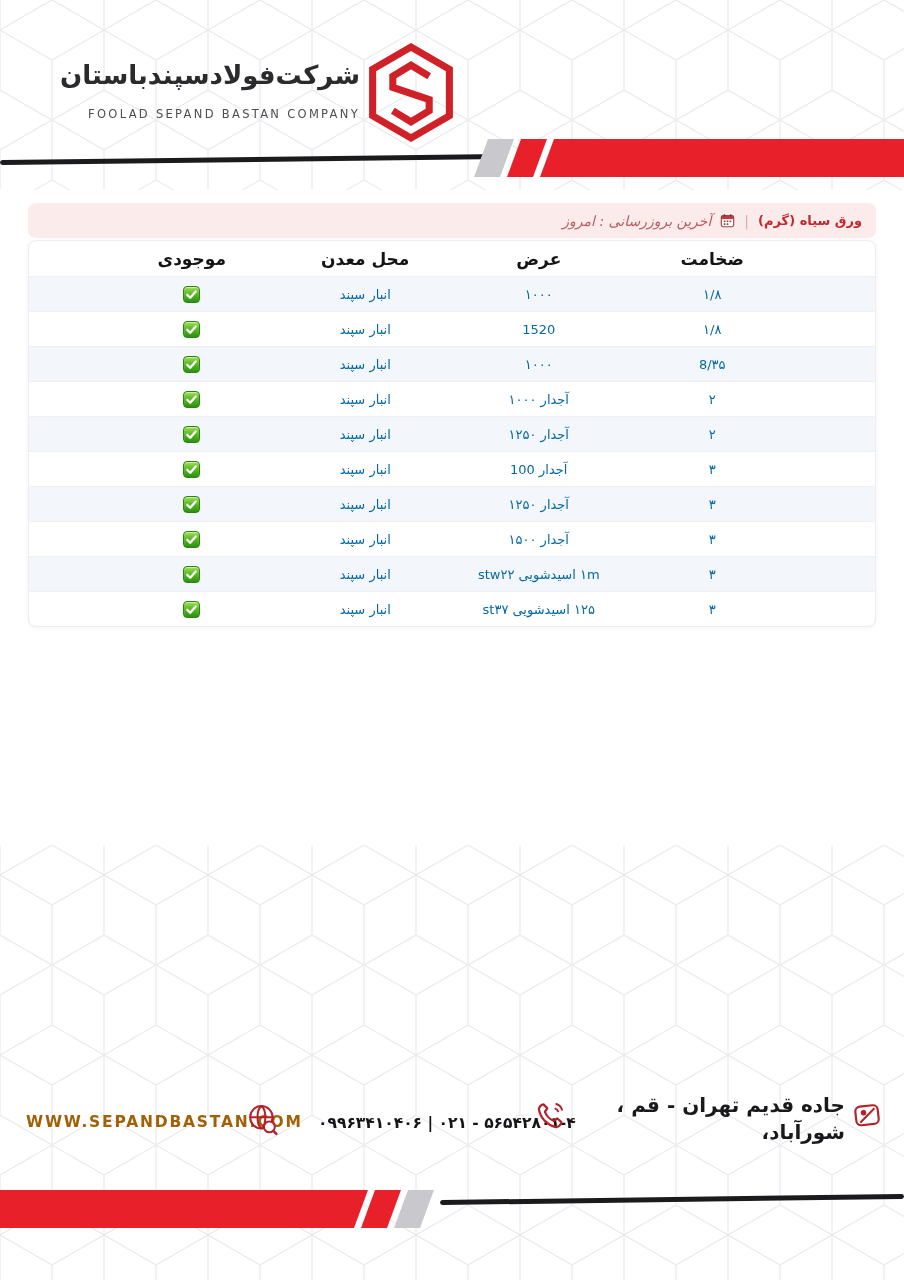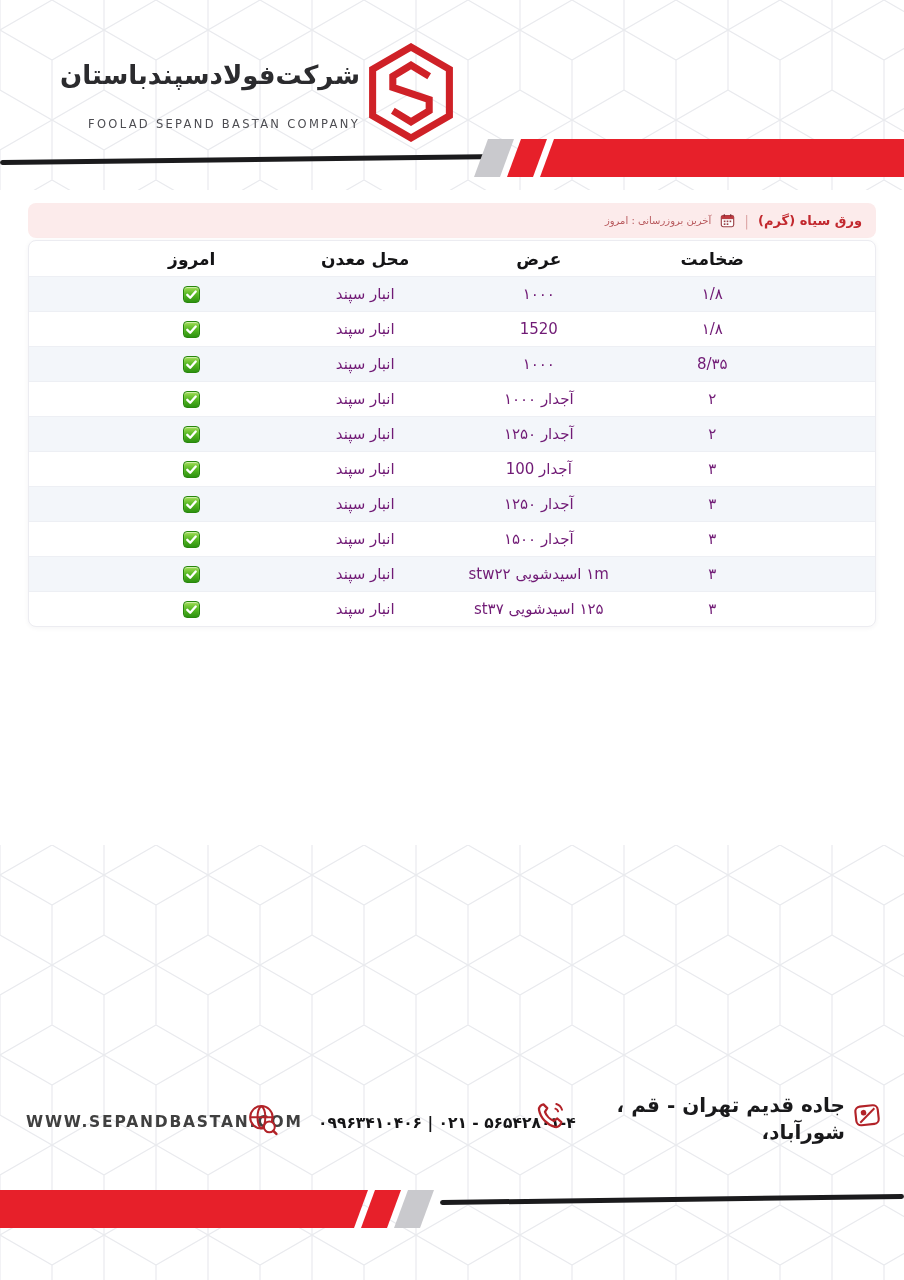--- a/index.html
+++ b/index.html
@@ -32,58 +32,58 @@
     clip-path:polygon(0 0, 100% 0, calc(100% - 14px) 100%, 0 100%);
   }
   .stripe-b { position:absolute; top:1190px; width:40px; height:38px; }
   .stripe-red-bottom  { left:361px; background:#e7202a; clip-path:polygon(14px 0, 40px 0, 26px 100%, 0 100%); }
   .stripe-gray-bottom { left:394px; background:#c9c9cd; clip-path:polygon(14px 0, 40px 0, 26px 100%, 0 100%); }
 
   
   .logo { position:absolute; left:365px; top:43px; }
   .brand-text { position:absolute; left:86px; top:56px; width:274px; text-align:right; }
   .brand-fa { direction:rtl; font-size:26px; font-weight:700; color:#2b2b2e; line-height:38px; white-space:nowrap; }
-  .brand-en { margin-top:23px; font-size:11.5px; letter-spacing:2.3px; color:#4d4d52; white-space:nowrap; }
+  .brand-en { margin-top:13px; font-size:11.5px; letter-spacing:2.3px; color:#4d4d52; white-space:nowrap; }
 
   
   .titlebar {
     position:absolute; left:28px; top:203px; width:848px; height:35px;
     background:#fcebeb; border-radius:8px;
     display:flex; direction:rtl; align-items:center; gap:9px; padding:0 14px;
   }
   .titlebar .title { font-size:13px; font-weight:700; color:#c2282e; }
   .titlebar .pipe  { font-size:14px; color:#dfa9a9; }
-  .titlebar .update{ font-size:10px; color:#b85a5e; }
+  .titlebar .update{ font-size:14px; color:#b85a5e;font-style:italic; }
 
   .card {
     position:absolute; left:28px; top:240px; width:848px;
     background:#ffffff; border:1px solid #ececf1; border-radius:8px;
     overflow:hidden; box-shadow:0 1px 5px rgba(40,40,60,.05);
   }
   .thead, .trow {
     display:flex; direction:rtl; align-items:center;
     height:35px; padding:0 76px;
   }
   .thead { font-weight:700; }
   .thead .hcell { flex:1; text-align:center; font-size:17px; color:#141416; }
   .trow { border-top:1px solid #edeff4; }
   .trow.alt { background:#f3f6fa; }
-  .cell { flex:1; text-align:center; font-size:15px; color:#701a75; direction:rtl; }
+  .cell { flex:1; text-align:center; font-size:13px; color:#0369a1; direction:rtl; }
   .check {
     width:17px; height:17px; border-radius:4px;
     background:linear-gradient(180deg,#a2dd55 0%,#55b822 48%,#2e9210 100%);
     border:1px solid #27870c;
     display:inline-flex; align-items:center; justify-content:center;
     box-shadow:inset 0 1px 1px rgba(255,255,255,.55);
     vertical-align:middle;
   }
 
   
   .website { position:absolute; left:26px; top:1113px; font-size:15.5px; font-weight:700;
-             letter-spacing:1.8px; color:#404040; white-space:nowrap; }
+             letter-spacing:1.8px; color:#a16207; white-space:nowrap; }
   .phones  { position:absolute; left:306px; top:1114px; font-size:15.5px; font-weight:700;
              color:#151517; direction:ltr; letter-spacing:.5px; white-space:nowrap;margin-left:12px; }
   .address { position:absolute; left:535px; top:1092px; width:310px; text-align:right;
              direction:rtl; font-size:20px; font-weight:700; color:#19191b; line-height:27px; }
   .icon-globe { position:absolute; left:247px; top:1103px; }
   .icon-phone { position:absolute; left:534px; top:1100px; }
   .icon-map   { position:absolute; left:852px; top:1100px; }
 </style>
 </head>
 <body>
@@ -146,21 +146,21 @@
     </g>
   </svg>
   <span class="update">آخرین بروزرسانی : امروز</span>
 </div>
 
 <div class="card">
   <div class="thead">
     <div class="hcell">ضخامت</div>
     <div class="hcell">عرض</div>
     <div class="hcell">محل معدن</div>
-    <div class="hcell">امروز</div>
+    <div class="hcell">موجودی</div>
   </div>
   <div>
       <div class="trow alt">
     <div class="cell">۱/۸</div>
     <div class="cell">۱۰۰۰</div>
     <div class="cell">انبار سپند</div>
     <div class="cell">
       <span class="check" style="visibility: visible;">
         <svg viewBox="0 0 20 20" width="13" height="13">
           <polyline points="3.5,10.5 8,15 16.5,5.5" fill="none" stroke="#ffffff" stroke-width="3.6" stroke-linecap="round" stroke-linejoin="round"></polyline>

